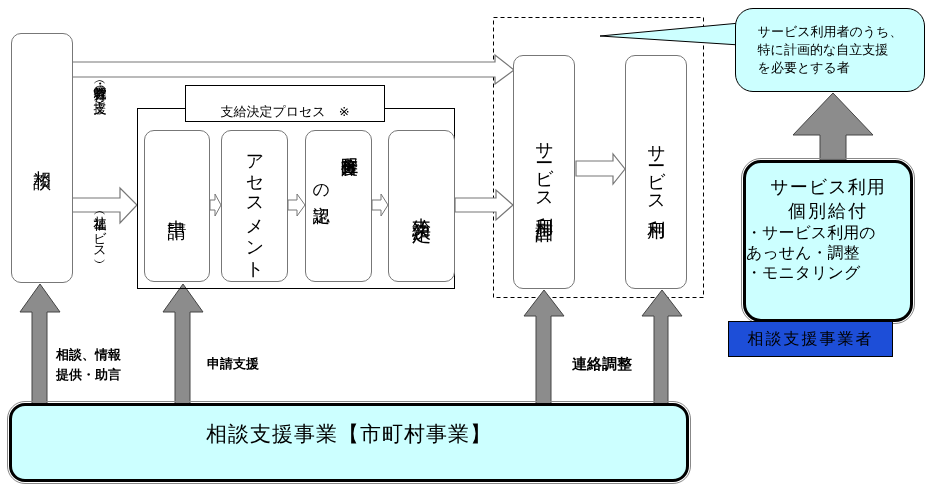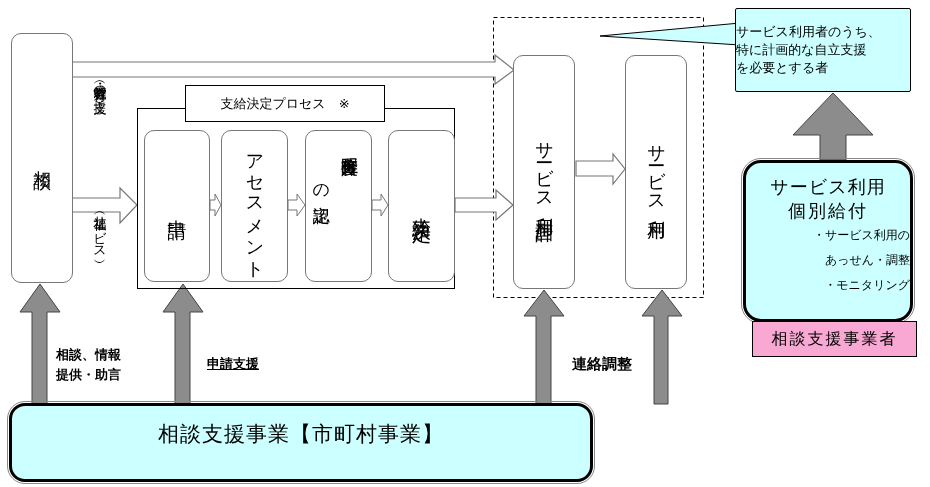--- a/index.html
+++ b/index.html
@@ -47,21 +47,21 @@
 </div>
 
 <div class="abs" style="left:88px;top:4px;width:22px;height:160px;">
   <span class="vtext" style="font-size:13px;letter-spacing:0;">（就労・教育等の支援）</span>
 </div>
 <div class="abs" style="left:88px;top:170px;width:22px;height:118px;">
   <span class="vtext" style="font-size:13px;letter-spacing:0;">（福祉サービス）</span>
 </div>
 
 <div class="abs" style="left:137px;top:108px;width:318px;height:181px;border:1px solid #000;box-sizing:border-box;background:transparent;"></div>
-<div class="abs" style="left:185px;top:85px;width:200px;height:37px;border:1px solid #000;background:#fff;box-sizing:border-box;font-size:13px;display:flex;align-items:center;justify-content:center;">
+<div class="abs" style="left:185px;top:85px;width:200px;height:37px;border:1px solid #000;background:#fff;box-sizing:border-box;font-size:13px;display:flex;align-items:flex-end;justify-content:center;">
   <span>支給決定プロセス　※</span>
 </div>
 
 <div class="rbox" style="left:144px;top:130px;width:66px;height:152px;">
   <span class="vtext">申請</span>
 </div>
 <div class="rbox" style="left:221px;top:130px;width:67px;height:152px;">
   <span class="vtext" style="font-size:18px;letter-spacing:1px;">アセスメント</span>
 </div>
 <div class="rbox" style="left:305px;top:130px;width:67px;height:152px;">
@@ -72,37 +72,37 @@
   <span class="vtext">支給決定</span>
 </div>
 
 <div class="rbox" style="left:513px;top:55px;width:62px;height:234px;">
   <span class="vtext" style="font-size:18px;letter-spacing:3px;">サービス利用計画</span>
 </div>
 <div class="rbox" style="left:625px;top:55px;width:62px;height:234px;">
   <span class="vtext" style="font-size:18px;letter-spacing:3px;">サービス利用</span>
 </div>
 
-<div class="abs" style="left:735px;top:8px;width:176px;height:84px;background:#ccffff;border:1px solid #000;border-radius:2px;box-sizing:border-box;display:flex;align-items:center;">
+<div class="abs" style="left:735px;top:8px;width:190px;height:84px;background:#ccffff;border:1px solid #000;border-radius:18px;box-sizing:border-box;display:flex;align-items:center;justify-content:center;">
   <span style="font-size:13px;line-height:18px;white-space:pre-line;">サービス利用者のうち、
 特に計画的な自立支援
 を必要とする者</span>
 </div>
 
 <div class="abs" style="left:743px;top:160px;width:170px;height:162px;background:#ccffff;border:3px solid #000;outline:1px solid #888;outline-offset:1px;border-radius:18px;box-sizing:border-box;text-align:center;">
   <div style="font-size:18px;line-height:24px;margin-top:12px;letter-spacing:1px;">サービス利用</div>
   <div style="font-size:18px;line-height:24px;letter-spacing:2px;">個別給付</div>
-  <div style="font-size:12px;line-height:25px;white-space:pre-line;text-align:right;">・サービス利用の
+  <div style="font-size:16px;line-height:20px;white-space:pre-line;text-align:left;">・サービス利用の
 あっせん・調整
 ・モニタリング</div>
 </div>
-<div class="abs" style="left:752px;top:321px;width:165px;height:36px;border:1px solid #000;background:#f9a8d4;box-sizing:border-box;display:flex;align-items:center;justify-content:center;font-size:16px;letter-spacing:2px;">
+<div class="abs" style="left:728px;top:321px;width:165px;height:36px;border:1px solid #000;background:#1d4ed8;box-sizing:border-box;display:flex;align-items:center;justify-content:center;font-size:16px;letter-spacing:2px;">
   <span>相談支援事業者</span>
 </div>
 
 <div class="plain" style="left:56px;top:345px;font-weight:bold;font-size:13px;">相談、情報
 提供・助言</div>
-<div class="plain" style="left:207px;top:354px;font-weight:bold;font-size:13px;text-decoration:underline;">申請支援</div>
+<div class="plain" style="left:207px;top:354px;font-weight:bold;font-size:13px;">申請支援</div>
 <div class="plain" style="left:572px;top:354px;font-weight:bold;font-size:15px;">連絡調整</div>
 
-<div class="abs" style="left:9px;top:403px;width:584px;height:79px;background:#ccffff;border:3px solid #000;outline:1px solid #888;outline-offset:1px;border-radius:16px;box-sizing:border-box;text-align:center;">
+<div class="abs" style="left:9px;top:403px;width:680px;height:79px;background:#ccffff;border:3px solid #000;outline:1px solid #888;outline-offset:1px;border-radius:16px;box-sizing:border-box;text-align:center;">
   <div style="font-size:21px;line-height:28px;margin-top:14px;letter-spacing:1px;">相談支援事業【市町村事業】</div>
 </div>
 
 </body></html>

